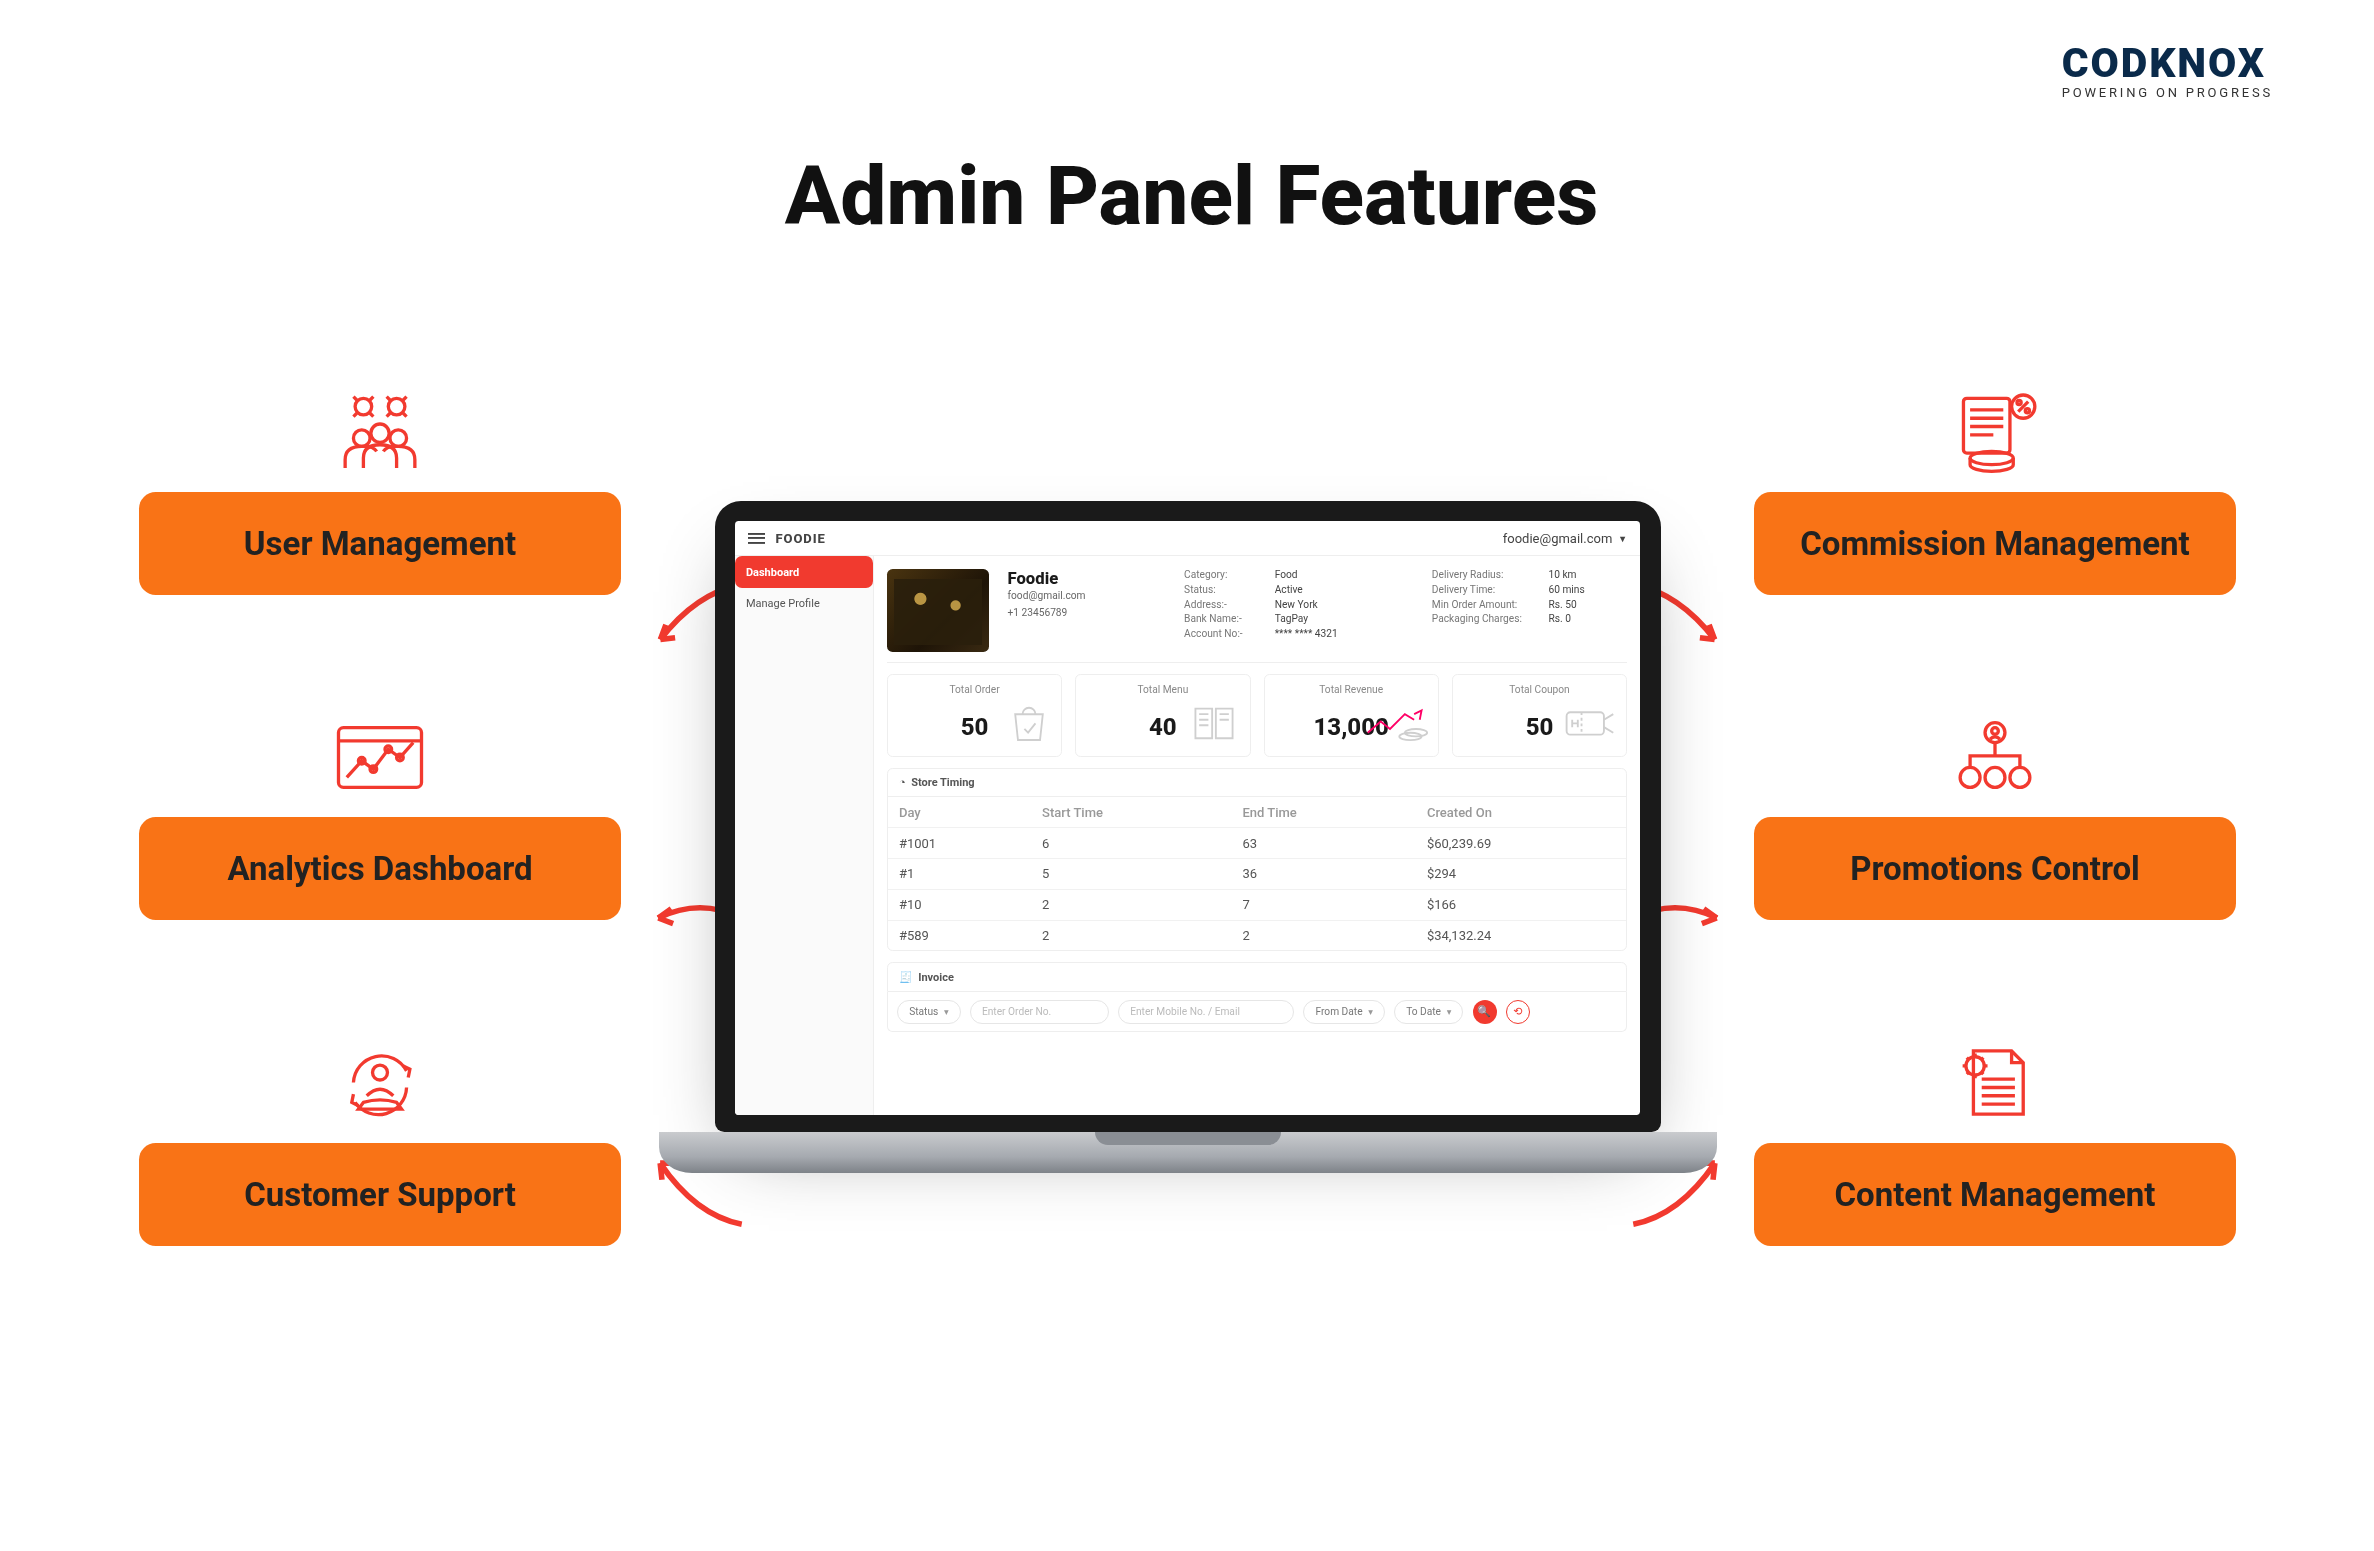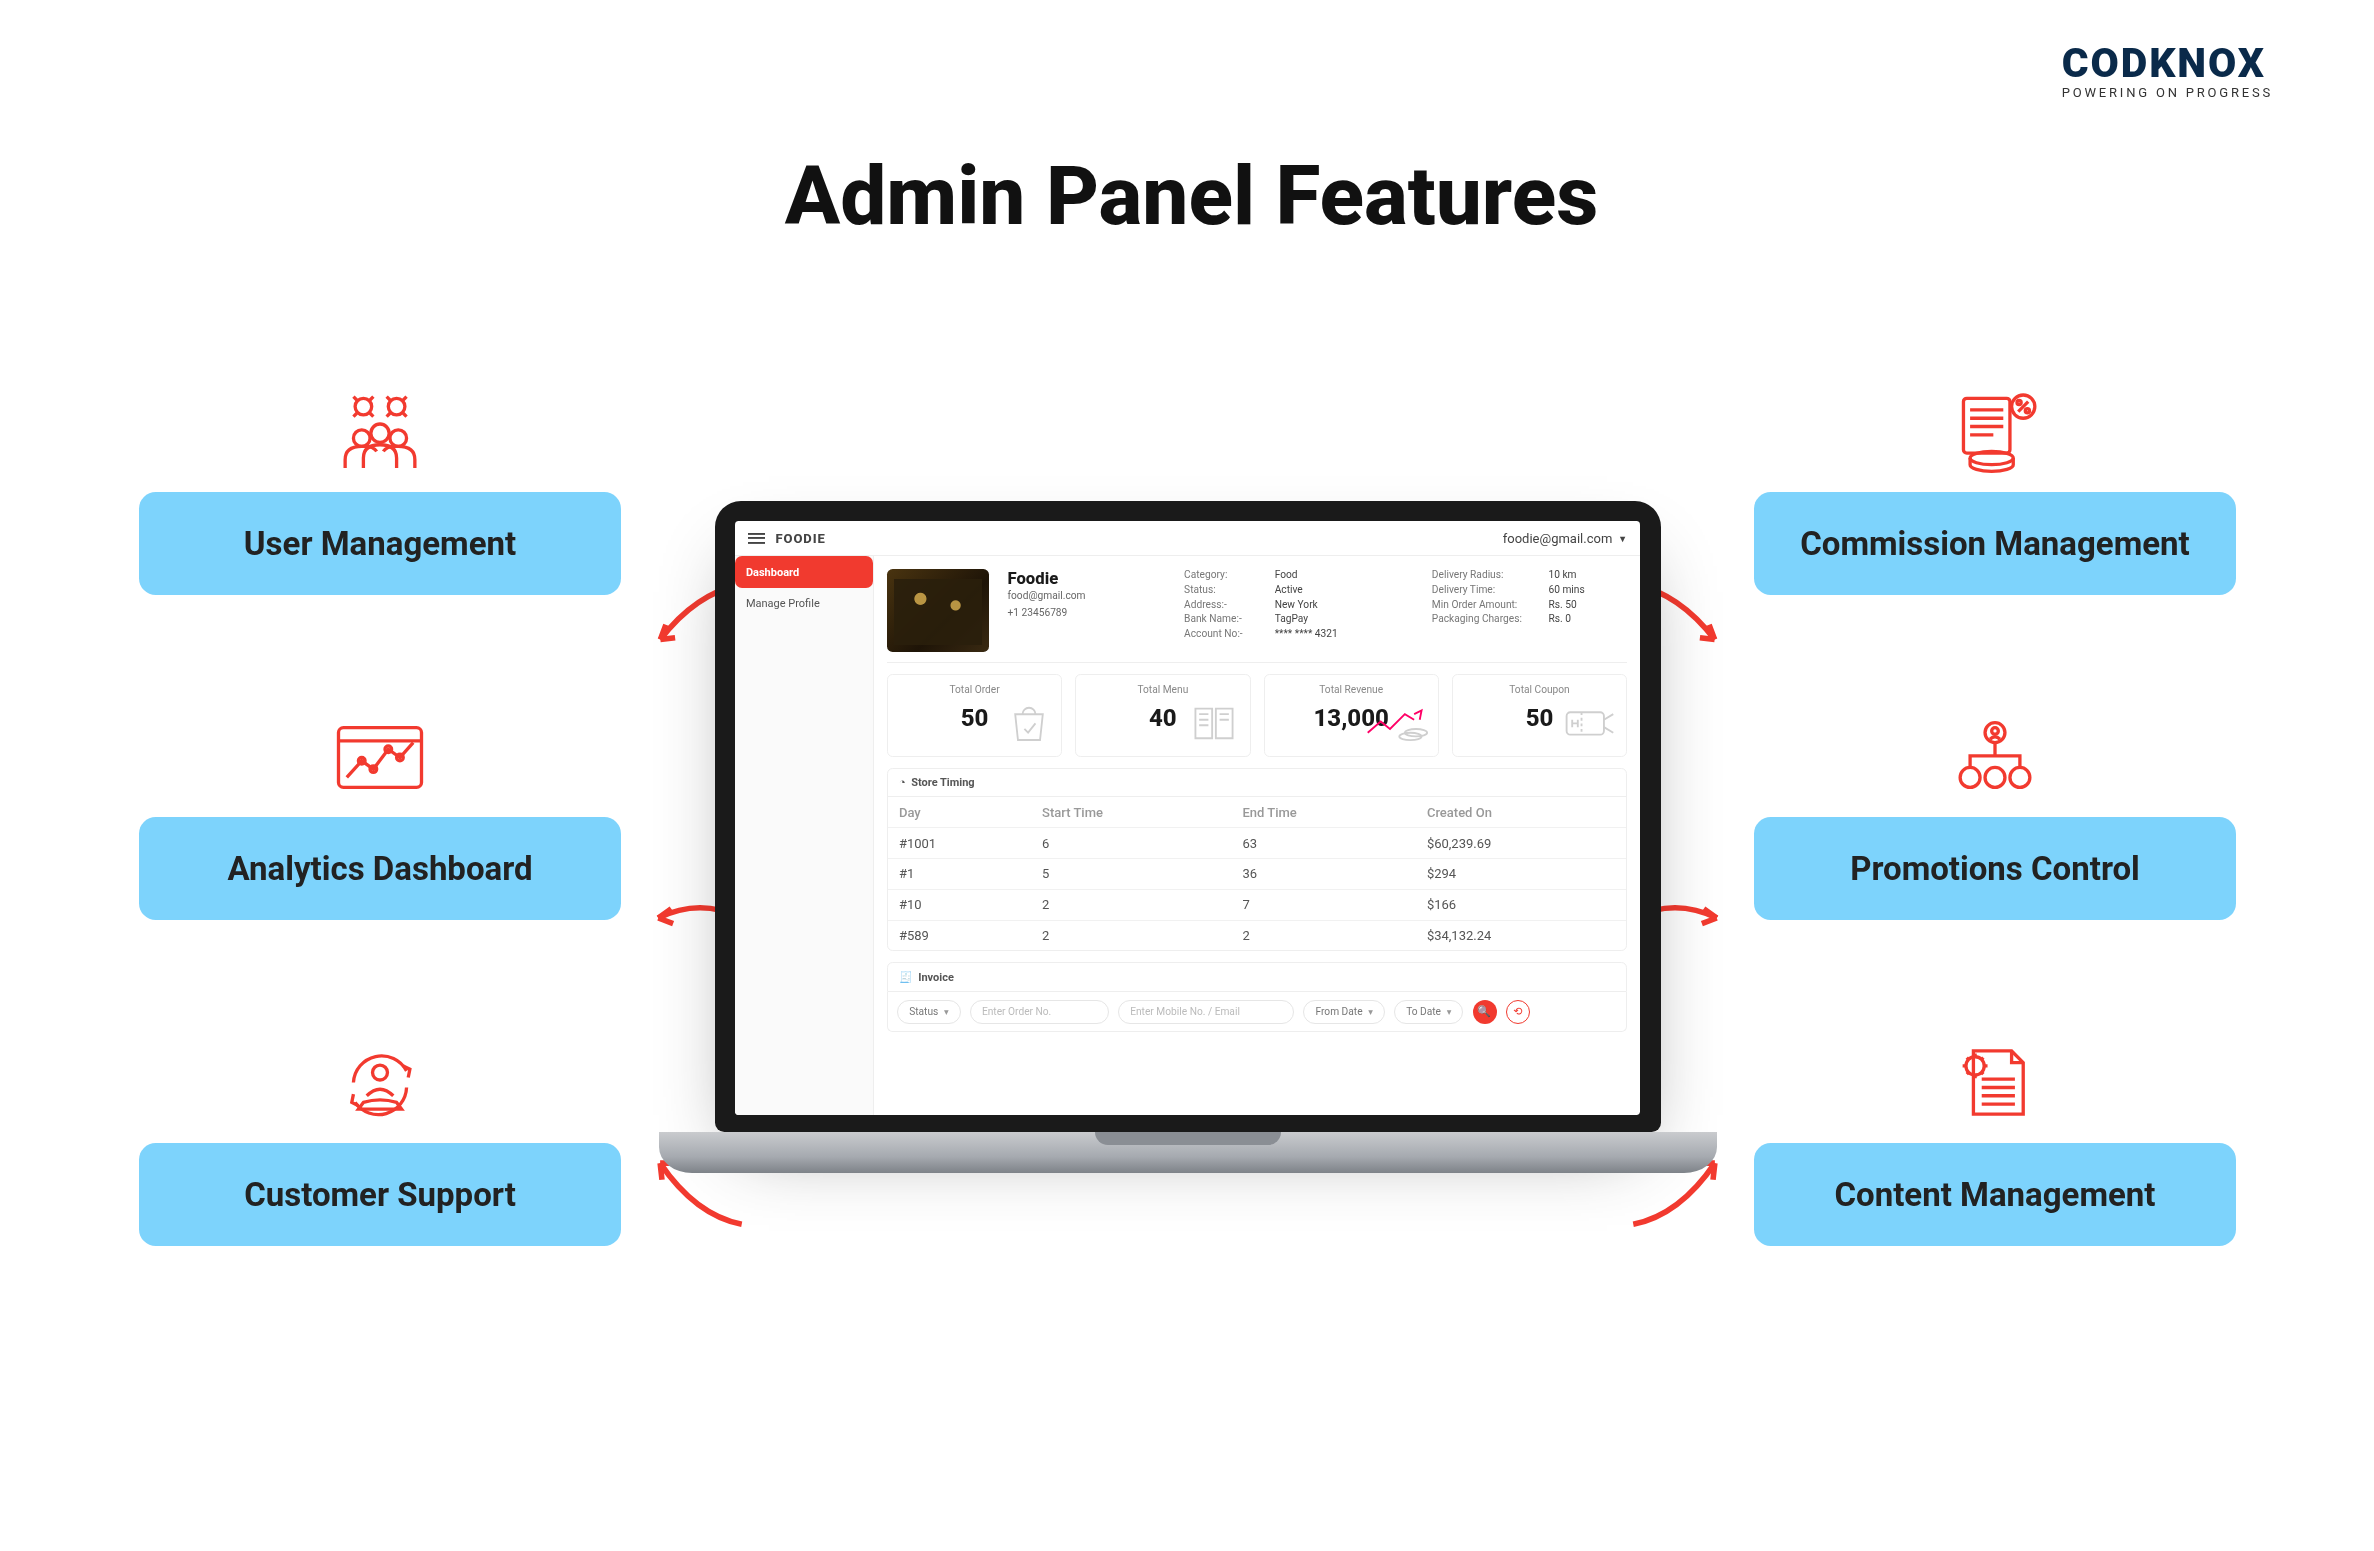--- a/index.html
+++ b/index.html
@@ -67,21 +67,21 @@
     gap: 18.6px;
     width: 100%;
   }
   .feature .icon {
     width: 102px; height: 83px;
     display: flex; align-items: center; justify-content: center;
     color: #f23a2f;
   }
   .feature .icon svg { width: 100%; height: 100%; }
   .pill {
-    background: #7dd3fc;
+    background: #f97316;
     color: #222;
     border-radius: 16.7px;
     padding: 32px 18.6px;
     width: 100%;
     text-align: center;
     font-size: 33px;
     font-weight: 700;
   }
 
   
@@ -178,21 +178,21 @@
   .kv-grid .k { color:#777; }
   .profile .spacer { flex:0 0 37px; }
   .profile .colA { flex:0 0 158px; }
 
   .stats { display:flex; gap:13px;text-align:center; }
   .stat {
     flex:1; border:0.9px solid #eee; border-radius:5.6px; padding:9.3px 11px;
     display:flex; flex-direction:column; position:relative; min-height:83px;
   }
   .stat .label { font-size:10.2px; color:#888; }
-  .stat .value { font-size:24px; font-weight:800; margin-top:9px; }
+  .stat .value { font-size:24px; font-weight:800; margin-top:18px; }
   .stat .glyph { position:absolute; right:9.3px; bottom:7.4px; color:#bbb; }
 
   .panel { border:0.9px solid #eee; border-radius:5.6px; }
   .panel .hd { padding:7.4px 11px; font-size:11px; color:#555; border-bottom:0.9px solid #eee; display:flex; align-items:center; gap:5.6px; font-weight:700; }
   .tbl { width:100%; border-collapse:collapse; font-size:13px; }
   .tbl th, .tbl td { text-align:left; padding:7.4px 11px; color:#555; border-top:0.9px solid #f1f1f1; }
   .tbl th { color:#999; font-weight:500; border-top:none; }
 
   .invoice-hd { padding:7.4px 11px; font-size:11px; color:#555; border:0.9px solid #eee; border-radius:5.6px 5.6px 0 0; display:flex; align-items:center; gap:5.6px; font-weight:700;}
   .filters {

